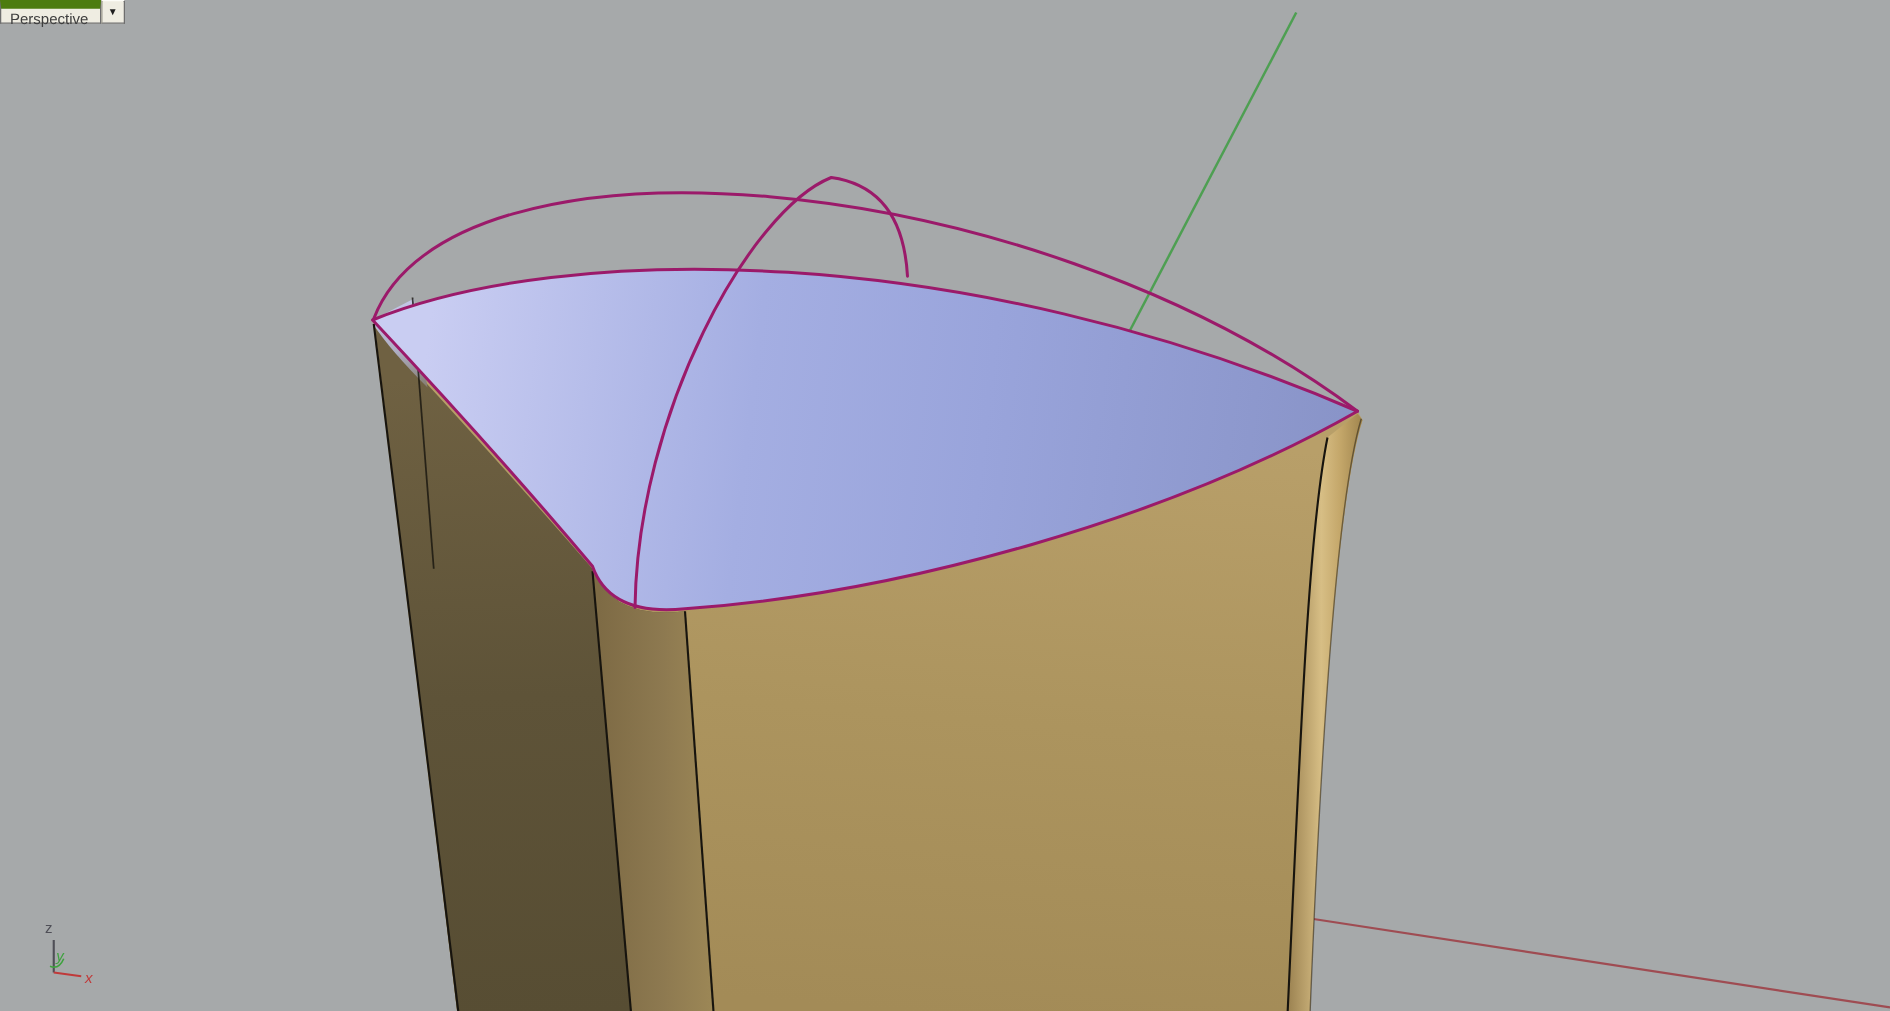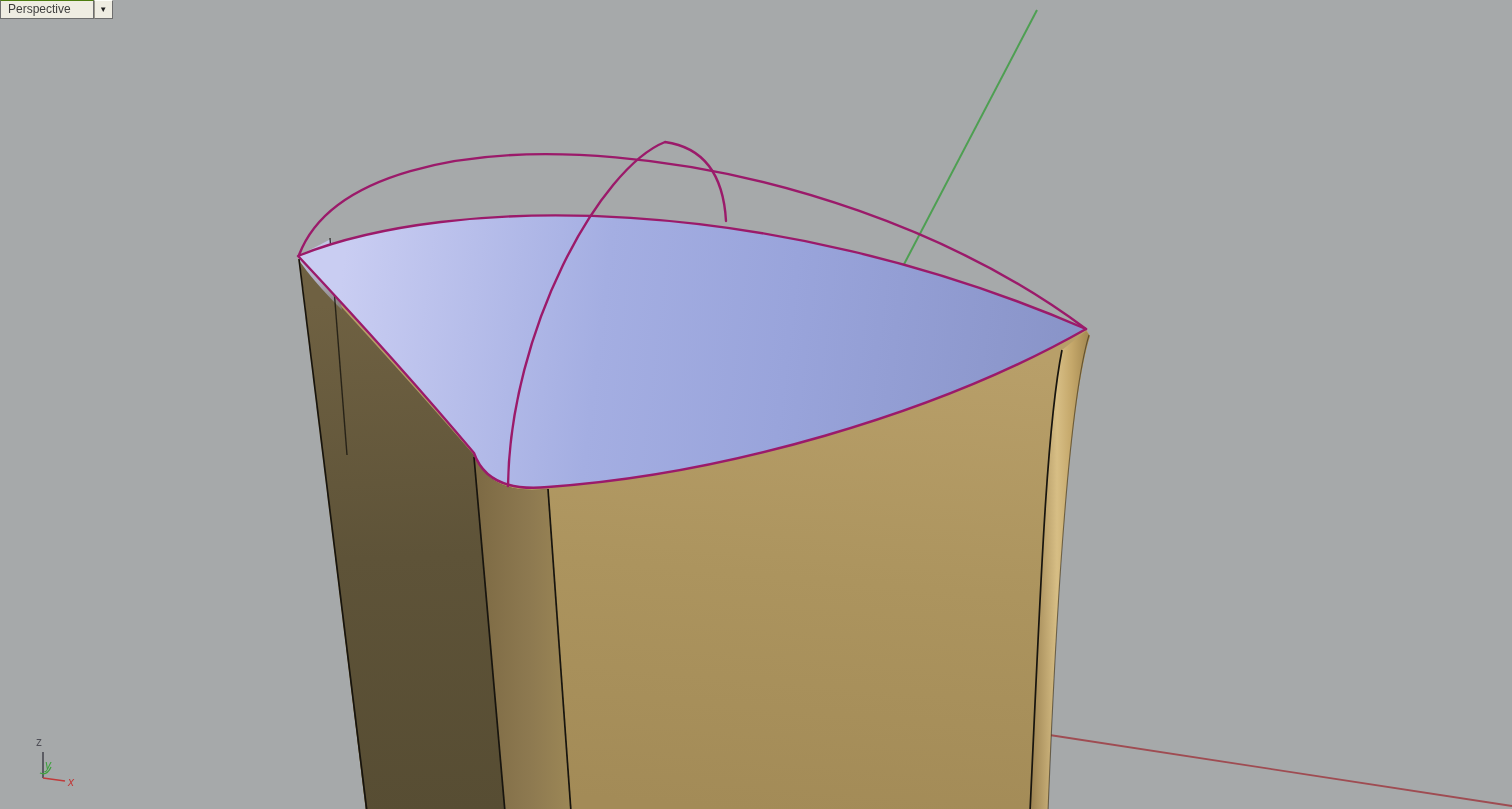--- a/index.html
+++ b/index.html
@@ -8,22 +8,22 @@
 
   
   .gridwrap{position:absolute;inset:0;perspective:1100px;perspective-origin:47% -30%;overflow:hidden;}
 
   .scene{position:absolute;inset:0;width:100%;height:100%;}
 
   
   .vp-tab{position:absolute;top:0;left:0;display:flex;align-items:stretch;height:19px;z-index:5;
     font-size:12px;line-height:17px;}
   .vp-tab .lbl{background:var(--tab-bg,#EFEDE2);color:var(--tab-text,#3E3E3E);
-    border:1px solid var(--tab-border,#6E6E6E);border-top:1px solid #4d7c0f;
-    padding:0 22px 0 7px;}
+    border:1px solid var(--tab-border,#6E6E6E);border-top:7px solid #4d7c0f;
+    padding:0 9px 0 7px;}
   .vp-tab .btn{width:17px;background:var(--tab-bg,#EFEDE2);
     border:1px solid var(--tab-border,#6E6E6E);border-left:1px solid #9a988c;border-top:1px solid #FDFDF8;
     display:flex;align-items:center;justify-content:center;
     font-size:8px;color:#1e1e1e;cursor:default;}
 
   .axis-gizmo{position:absolute;left:28px;top:726px;width:70px;height:78px;}
 </style>
 </head>
 <body>
 

